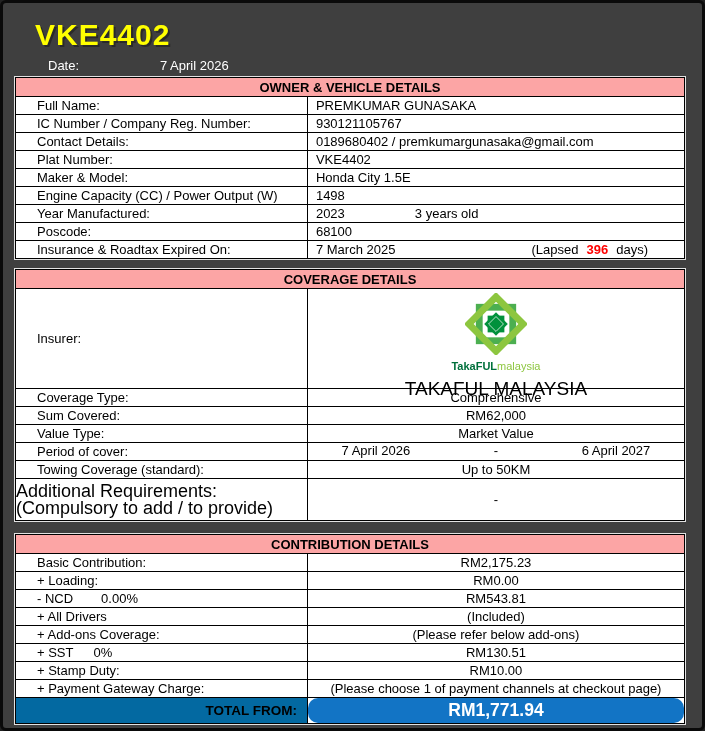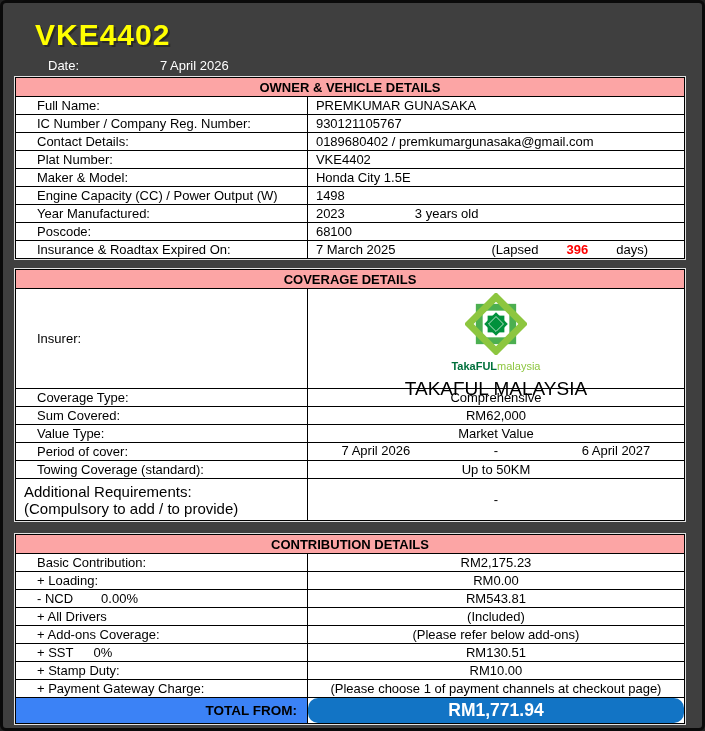--- a/index.html
+++ b/index.html
@@ -57,21 +57,21 @@
   .trow { display: flex; height: 18px; border-top: 1px solid #000; background: #fff; }
   .cell { display: flex; align-items: center; font-size: 13px; color: #000; white-space: nowrap; overflow: hidden; }
   .lcell { width: 43.7%; border-right: 1px solid #000; padding-left: 21px; }
   .vcell { flex: 1; padding: 0 8px; }
   .vcell.left   { justify-content: flex-start; }
   .vcell.center { justify-content: center; }
 
   .year-gap { margin-left: 70px; }
 
   .vcell.split { justify-content: space-between; }
-  .lapsed-group { display: flex; align-items: center; gap: 28px; margin-right: 28px; }
+  .lapsed-group { display: flex; align-items: center; gap: 8px; margin-right: 28px; }
   .lapsed-days { color: #FF0000; font-weight: bold; }
 
   .label-gap-wide  { margin-left: 28px; }
   .label-gap       { margin-left: 20px; }
 
   .insurer-row { height: 100px; }
   .insurer-cell {
     flex: 1;
     display: flex;
     flex-direction: column;
@@ -82,33 +82,33 @@
   .logo-wordmark { font-size: 11px; line-height: 12px; font-weight: bold; margin-top: 1px; }
   .logo-word1 { color: #00703C; }
   .logo-word2 { color: #8DC63F; font-weight: normal; }
   .logo-caption { font-size: 19px; color: #000; margin-top: 6px; }
 
   .period-cell { display: flex; flex: 1; padding: 0 8px; }
   .period-cell > span { flex: 1; text-align: center; font-size: 13px; }
 
   .addl-row { height: 42px; }
   .addl-label {
-    width: 43.7%; border-right: 1px solid #000; padding-left: 8px;
+    width: 43.7%; border-right: 1px solid #000; padding-left: 0;
     display: flex; flex-direction: column; justify-content: center;
-    font-size: 15px; line-height: 17px;
+    font-size: 18px; line-height: 17px;
   }
 
   .total-row { height: 26px; border-top: 1px solid #000; display: flex; }
   .total-label-cell {
     width: 43.7%;
     display: flex; align-items: center; justify-content: flex-end;
     padding-right: 10px;
     font-size: 13.5px; font-weight: bold;
     border-right: 1px solid #000;
-    background: #3b82f6;
+    background: #0369a1;
   }
   .total-value-cell {
     flex: 1;
     background: #1274C5;
     color: #ffffff;
     font-size: 17.5px;
     font-weight: bold;
     display: flex; align-items: center; justify-content: center; border-radius: 10px;
   }
 

